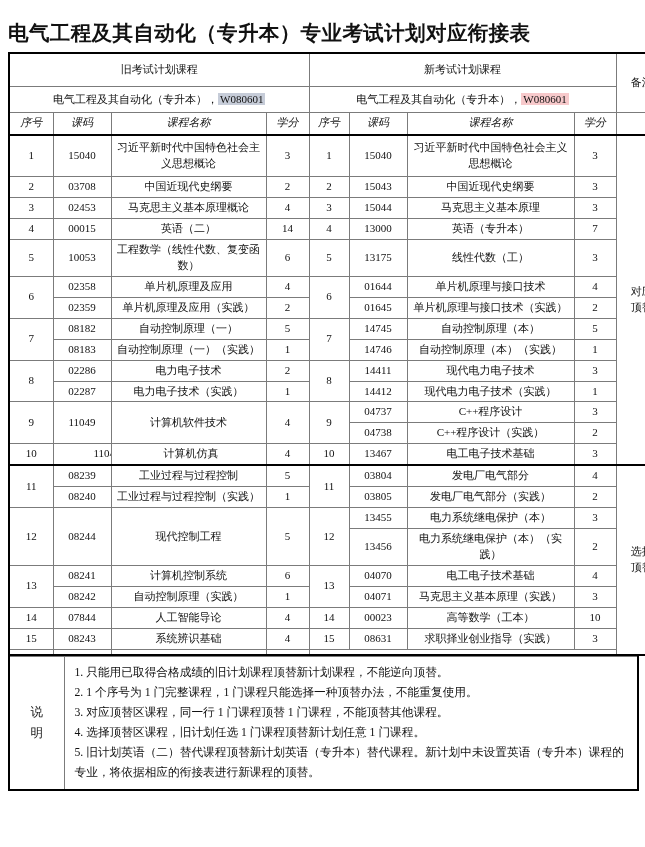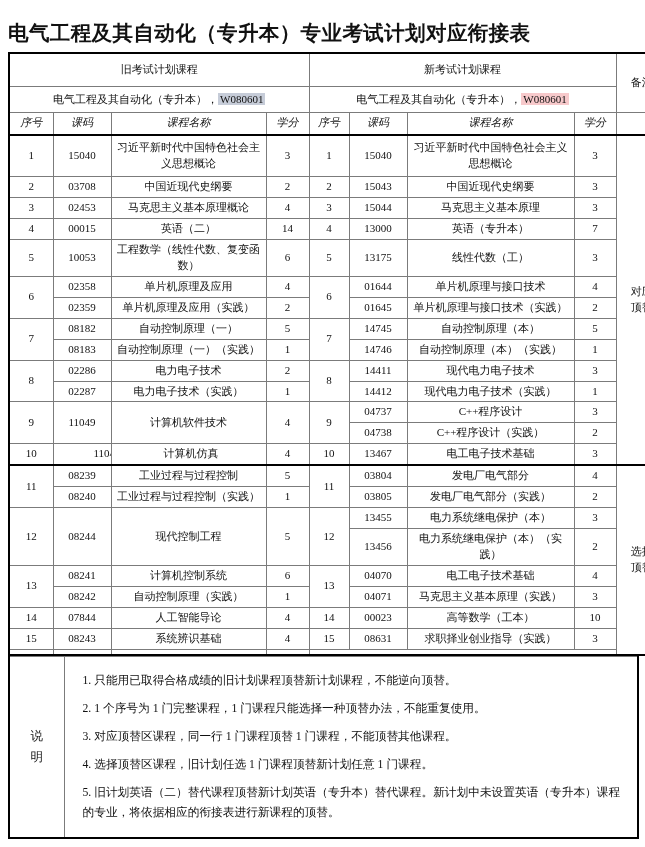--- a/index.html
+++ b/index.html
@@ -94,21 +94,21 @@
     border-bottom: none;
   }
   td.footer-body {
     text-align: left;
     padding: 6px 8px 6px 10px;
     font-size: 11.7px;
     line-height: 1.72;
     border-right: none;
     border-bottom: none;
   }
-  td.footer-body p { margin: 8px; }
+  td.footer-body p { margin: 0; }
 </style>
 </head>
 <body>
 
 <div id="page">
 
   <div id="doc-title">电气工程及其自动化（专升本）专业考试计划对应衔接表</div>
 
   <table class="matrix">
     <colgroup>

